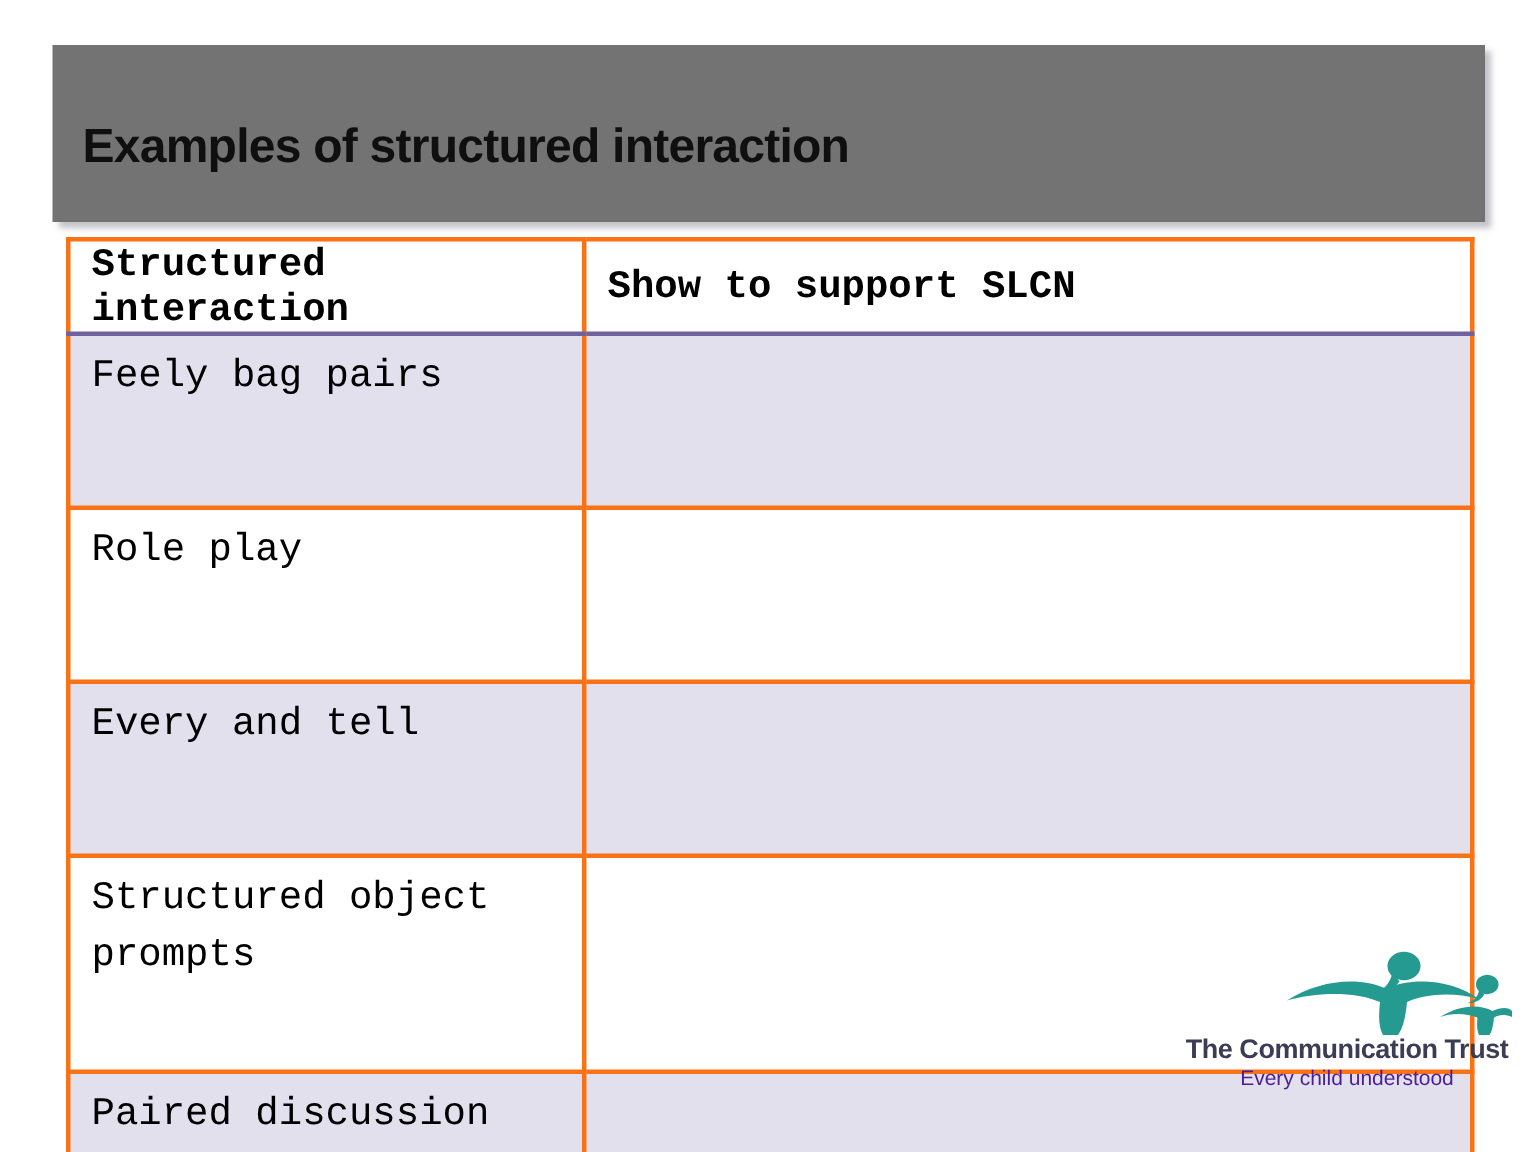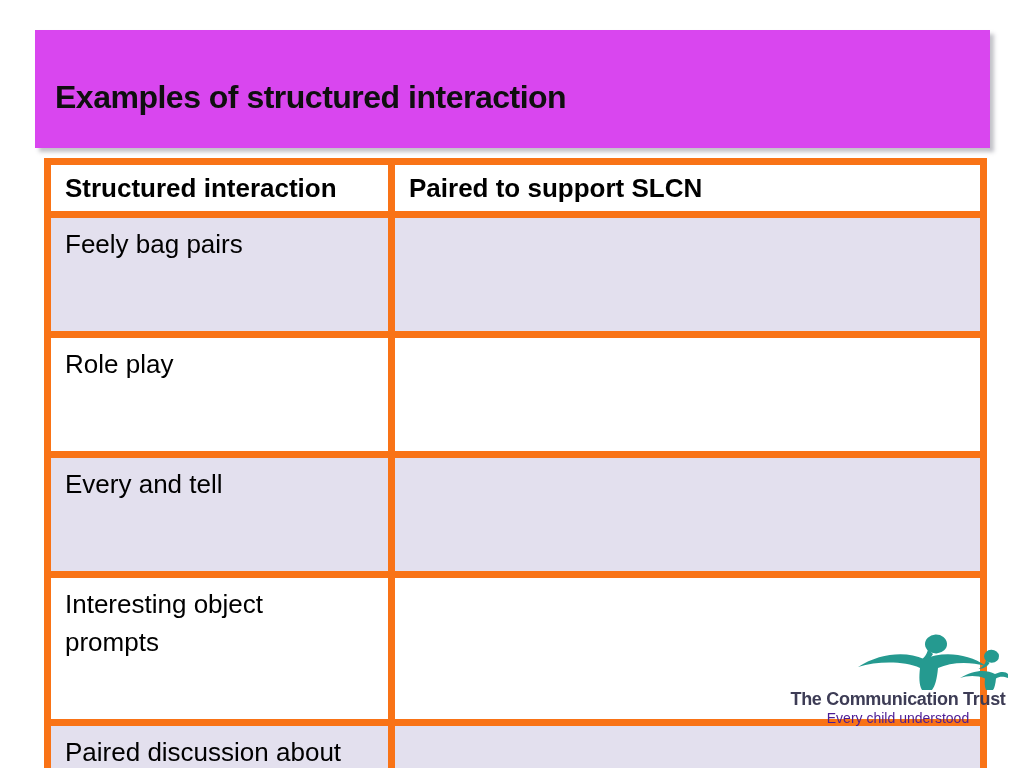--- a/index.html
+++ b/index.html
@@ -18,21 +18,21 @@
     background: #ffffff;
   }
 
   
   .banner {
     position: absolute;
     left: 35px;
     top: 30px;
     width: 955px;
     height: 118px;
-    background: #d946ef;
+    background: #737373;
     box-shadow: 4px 4px 4px rgba(120, 120, 132, 0.45);
     display: flex;
     align-items: center;
   }
   .banner .slide-title {
     margin: 0;
     padding: 16px 0 0 20px;
     font-size: 32px;
     font-weight: bold;
     color: #0f0f0f;
@@ -43,22 +43,23 @@
   table.interaction-table {
     position: absolute;
     left: 44px;
     top: 158px;
     width: 936px;
     border-collapse: collapse;
     table-layout: fixed;
   }
   .interaction-table th,
   .interaction-table td {
-    border: 7px solid #f97316;
+    border: 3px solid #f97316;
     color: #000000;
+    font-family: Liberation Mono, monospace;
   }
   .interaction-table thead th {
     background: #ffffff;
     height: 46px;
     font-size: 26px;
     font-weight: bold;
     text-align: left;
     vertical-align: middle;
     padding: 0 14px;
     border-bottom: 3px solid #70619f;
@@ -121,38 +122,38 @@
   </div>
 
   <table class="interaction-table">
     <colgroup>
       <col style="width:344px">
       <col style="width:592px">
     </colgroup>
     <thead>
       <tr>
         <th>Structured interaction</th>
-        <th>Paired to support SLCN</th>
+        <th>Show to support SLCN</th>
       </tr>
     </thead>
     <tbody>
       <tr class="shade r1">
         <td class="col-a">Feely bag pairs</td>
         <td></td>
       </tr>
       <tr class="plain r2">
         <td class="col-a">Role play</td>
         <td></td>
       </tr>
       <tr class="shade r3">
         <td class="col-a">Every and tell</td>
         <td></td>
       </tr>
       <tr class="plain r4">
-        <td class="col-a">Interesting object prompts</td>
+        <td class="col-a">Structured object prompts</td>
         <td></td>
       </tr>
       <tr class="shade r5">
         <td class="col-a">Paired discussion about a task or activity</td>
         <td></td>
       </tr>
     </tbody>
   </table>
 
   <div class="logo">

